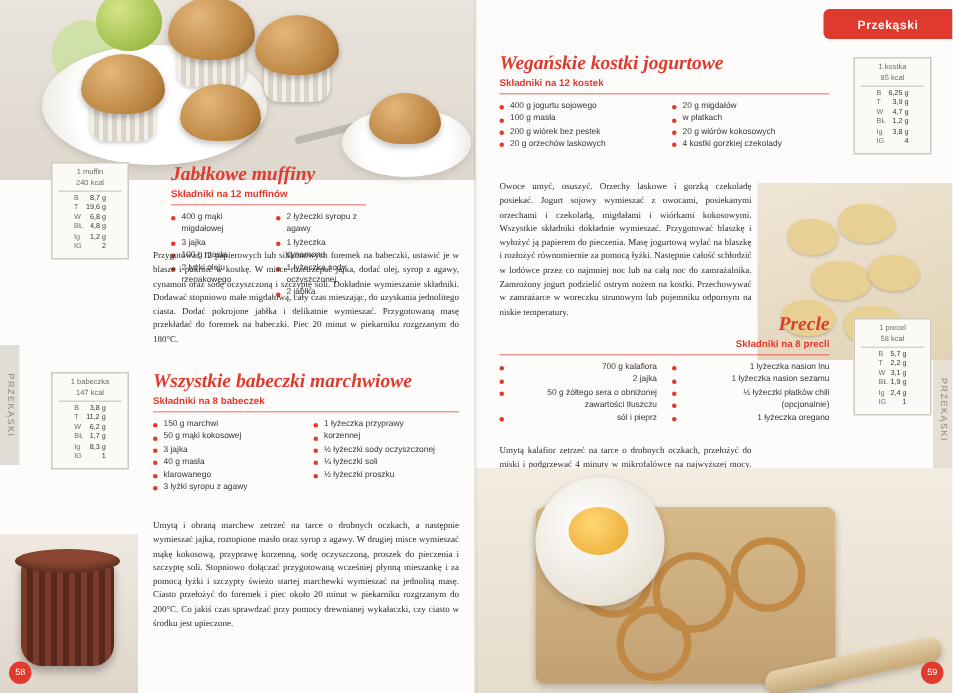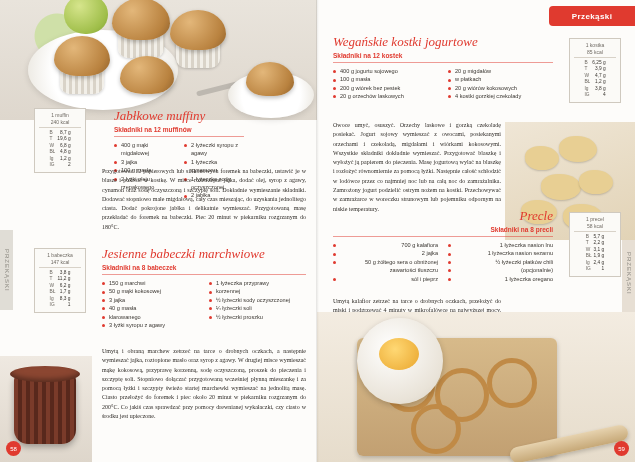--- a/index.html
+++ b/index.html
@@ -103,21 +103,21 @@
     position:absolute;width:13px;background:#e0ddd6;color:#8b8880;
     font-family:"Liberation Sans",sans-serif;font-size:6px;letter-spacing:1px;
     writing-mode:vertical-rl;display:flex;align-items:center;justify-content:center;
   }
   .side-tab.left{left:0;top:230px;height:80px;}
   .side-tab.right{right:0;top:230px;height:86px;background:#e7dfd4;color:#8b8880;}
 
   
   .recipe{position:absolute;}
   .r-title{
-    color:#e03a2f;font-family:"Liberation Serif",serif;font-weight:normal;font-style:italic;
+    color:#e03a2f;font-family:"Liberation Serif",serif;font-weight:bold;font-style:italic;
     font-size:13px;margin:0 0 2px 0;
   }
   .r-sub{
     color:#e03a2f;font-family:"Liberation Sans",sans-serif;font-size:6.5px;font-weight:bold;
     margin:0 0 3px 0;
   }
   .r-line{height:1px;background:#e03a2f;opacity:.5;margin:2px 0 4px 0;}
   .cols{display:flex;gap:10px;}
   .col{flex:1;}
   ul.ing{list-style:none;margin:0;padding:0;}
@@ -235,21 +235,21 @@
             </tr>
         <tr>
               <td class="k">IG</td>
               <td class="v">2</td>
             </tr>
       </tbody>
         </table>
     </div>
 
     <div class="recipe" style="left:102px;top:246px;width:204px;">
-      <div class="r-title">Jesienne babeczki marchwiowe</div>
+      <div class="r-title">Wszystkie babeczki marchwiowe</div>
       <div class="r-sub">Składniki na 8 babeczek</div>
       <div class="r-line"></div>
       <div class="cols">
         <div class="col">
           <ul class="ing">
             <li>150 g marchwi</li>
             <li>50 g mąki kokosowej</li>
             <li>3 jajka</li>
             <li>40 g masła</li>
             <li style="list-style:none;padding-left:7px;">klarowanego</li>

